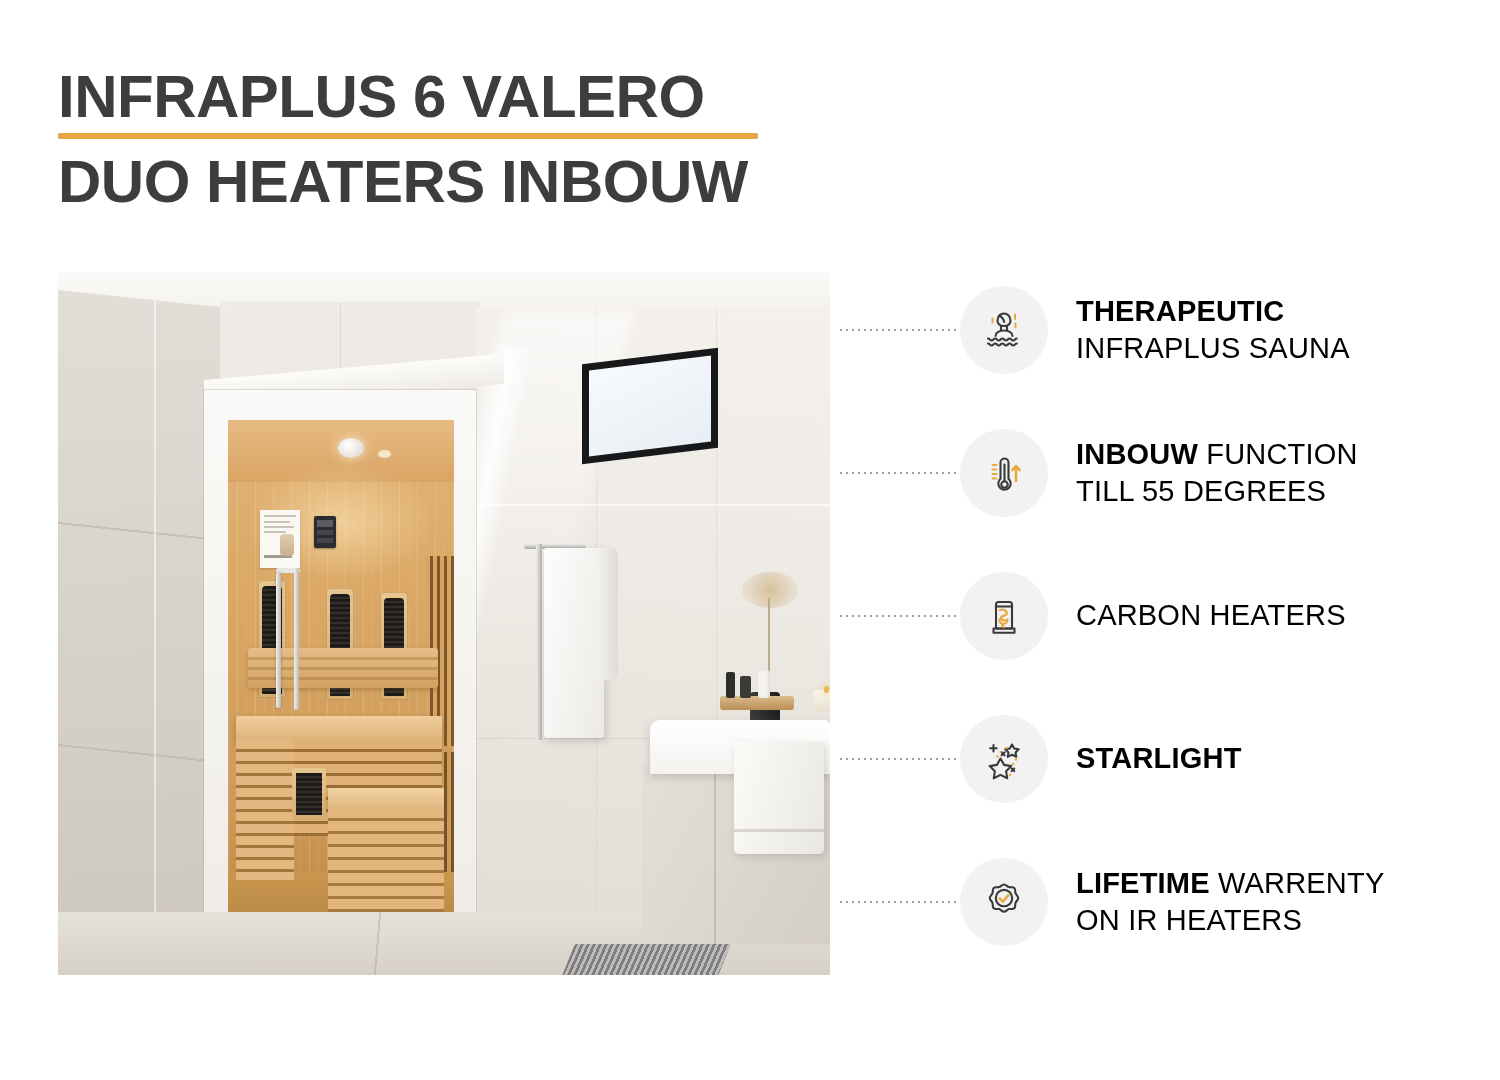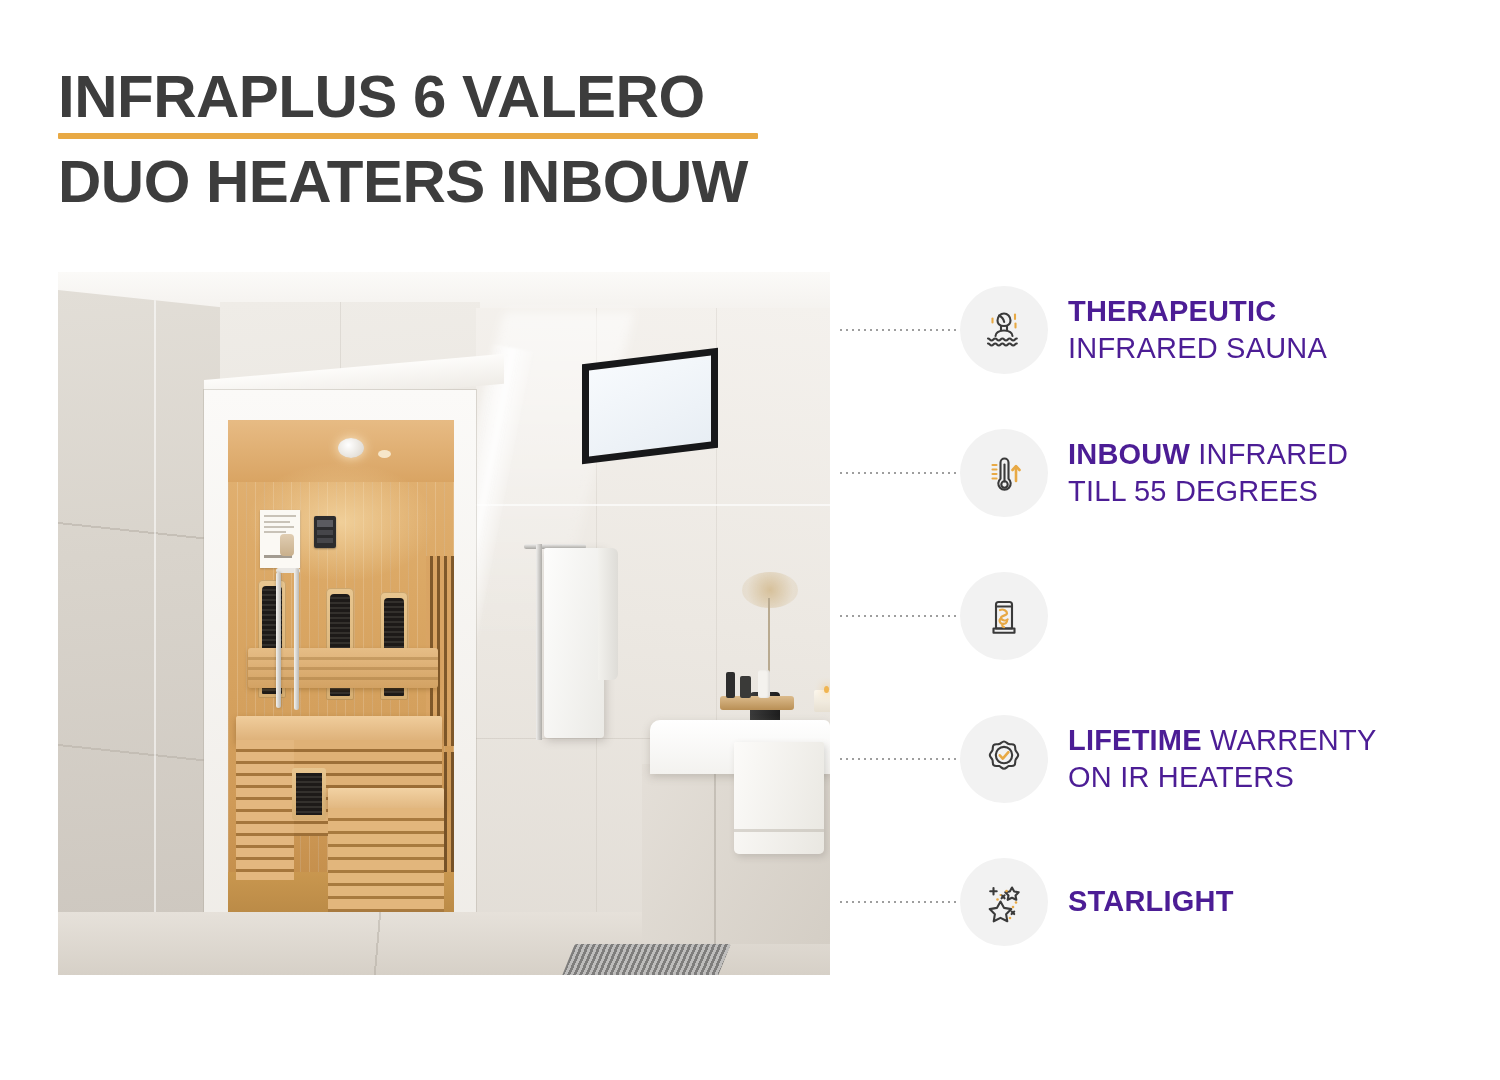--- a/index.html
+++ b/index.html
@@ -206,21 +206,21 @@
     background-image:radial-gradient(circle,#8d8d8d 1px,transparent 1.2px);
     background-size:6px 2px;background-repeat:repeat-x;
     opacity:.85;
   }
   .icon-circle{
     flex:0 0 88px;width:88px;height:88px;border-radius:50%;
     background:#f2f2f2;display:flex;align-items:center;justify-content:center;
     margin-left:4px;
   }
   .icon-circle svg{display:block;}
-  .feat-text{margin-left:20px;color:#4c1d95;}
+  .feat-text{margin-left:28px;color:#000000;}
   .feat-text .l1{font-size:29px;line-height:1.26;letter-spacing:.2px;white-space:nowrap;font-weight:400;}
   .feat-text .l2{font-size:29px;line-height:1.26;letter-spacing:.2px;white-space:nowrap;font-weight:400;}
   .feat-text .bold{font-weight:bold;}
 </style>
 </head>
 <body>
 
 <div class="page">
 
   <div class="title-block">
@@ -340,75 +340,61 @@
           <path d="M16.5 31c0-3 3.2-5.5 8.5-5.5S33.5 28 33.5 31"></path>
           <path d="M9 33.5c1.8 0 1.8 2 3.6 2s1.8-2 3.6-2 1.8 2 3.6 2 1.8-2 3.6-2 1.8 2 3.6 2 1.8-2 3.6-2 1.8 2 3.6 2 1.8-2 3.6-2"></path>
           <path d="M9 38.5c1.8 0 1.8 2 3.6 2s1.8-2 3.6-2 1.8 2 3.6 2 1.8-2 3.6-2 1.8 2 3.6 2 1.8-2 3.6-2 1.8 2 3.6 2 1.8-2 3.6-2"></path>
           <path d="M13.5 13.5v4" stroke="#e8a944"></path>
           <path d="M36 9.5v4.5" stroke="#e8a944"></path>
           <path d="M36.5 18.5v4" stroke="#e8a944"></path>
         </svg>
       </div>
       <div class="feat-text">
         <div class="l1"><span class="bold">THERAPEUTIC</span><span></span></div>
-        <div class="l2">INFRARED SAUNA</div>
+        <div class="l2">INFRAPLUS SAUNA</div>
       </div>
     </div>
 
     <div class="feature">
       <div class="dots"></div>
       <div class="icon-circle">
         <svg width="50" height="50" viewBox="0 0 50 50" fill="none" stroke="#3a3a3a" stroke-width="2.1" stroke-linecap="round" stroke-linejoin="round">
           <path d="M25.5 10.5c-2.2 0-4 1.8-4 4v16.2a6.2 6.2 0 1 0 8 0V14.5c0-2.2-1.8-4-4-4z"></path>
           <circle cx="25.5" cy="36.5" r="3.2"></circle>
           <path d="M25.5 16.5v17"></path>
           <path d="M13.5 17h4" stroke="#e8a944"></path>
           <path d="M13.5 21.5h4" stroke="#e8a944"></path>
           <path d="M13.5 26h4" stroke="#e8a944"></path>
           <path d="M13.5 30.5h4" stroke="#e8a944"></path>
           <path d="M37 33V18.5" stroke="#e8a944" stroke-width="2.6"></path>
           <path d="M33.5 22 37 18.2 40.5 22" stroke="#e8a944" stroke-width="2.6"></path>
         </svg>
       </div>
       <div class="feat-text">
-        <div class="l1"><span class="bold">INBOUW</span><span> INFRARED</span></div>
+        <div class="l1"><span class="bold">INBOUW</span><span> FUNCTION</span></div>
         <div class="l2">TILL 55 DEGREES</div>
       </div>
     </div>
 
     <div class="feature">
       <div class="dots"></div>
       <div class="icon-circle">
         <svg width="50" height="50" viewBox="0 0 50 50" fill="none" stroke="#3a3a3a" stroke-width="2.1" stroke-linecap="round" stroke-linejoin="round">
           <path d="M17 13.5c0-1.4 1.2-2.5 2.6-2.5h10.8c1.4 0 2.6 1.1 2.6 2.5v24H17v-24z"></path>
           <path d="M17 15.5h16"></path>
           <path d="M14.5 37.5h21v4.2h-21z"></path>
           <g stroke="#e8a944" stroke-width="2.2">
             <path d="M21 19c3.5-1.6 7 1.2 7 3.2 0 2.6-6 2.2-6 4.6 0 2.2 4.6 3.8 6.6 1.6"></path>
             <path d="M22 27.5c-2.6 1.5-1.2 5 1.4 5.4 2.6.4 5-1.4 4.6-3.4"></path>
             <path d="M24 32.8c-1.4 1.2-.8 3 1 3.3"></path>
           </g>
         </svg>
       </div>
       <div class="feat-text">
-      </div>
-    </div>
-
-    <div class="feature">
-      <div class="dots"></div>
-      <div class="icon-circle">
-        <svg width="50" height="50" viewBox="0 0 50 50" fill="none" stroke="#3a3a3a" stroke-width="2.1" stroke-linecap="round" stroke-linejoin="round">
-          <path d="M25 7.5c1.9 0 3.2 2.1 4.9 2.6 1.8.5 4-.5 5.4.8 1.4 1.3.6 3.6 1.2 5.3.6 1.7 2.7 3 2.7 4.9s-2.1 3.2-2.7 4.9c-.6 1.7.2 4-1.2 5.3-1.4 1.3-3.6.3-5.4.8-1.7.5-3 2.6-4.9 2.6s-3.2-2.1-4.9-2.6c-1.8-.5-4 .5-5.4-.8-1.4-1.3-.6-3.6-1.2-5.3-.6-1.7-2.7-3-2.7-4.9s2.1-3.2 2.7-4.9c.6-1.7-.2-4 1.2-5.3 1.4-1.3 3.6-.3 5.4-.8 1.7-.5 3-2.6 4.9-2.6z"></path>
-          <circle cx="25" cy="21.1" r="8.2"></circle>
-          <path d="M20.8 21.3l3 3.3 5.6-6.4" stroke="#e8a944" stroke-width="2.6"></path>
-        </svg>
-      </div>
-      <div class="feat-text">
-        <div class="l1"><span class="bold">LIFETIME</span><span> WARRENTY</span></div>
-        <div class="l2">ON IR HEATERS</div>
+        <div class="l2">CARBON HEATERS</div>
       </div>
     </div>
 
     <div class="feature">
       <div class="dots"></div>
       <div class="icon-circle">
         <svg width="50" height="50" viewBox="0 0 50 50" fill="none" stroke="#3a3a3a" stroke-width="2.1" stroke-linecap="round" stroke-linejoin="round">
           <path d="M21.5 24.5l3.6 6.4 7.2 1.2-5.2 5.1 1.2 7.1-6.8-3.4-6.8 3.4 1.2-7.1-5.2-5.1 7.2-1.2z"></path>
           <path d="M33 10.5l2.2 4 4.5.7-3.2 3.2.8 4.4-4.3-2.1-4.3 2.1.8-4.4-3.2-3.2 4.5-.7z"></path>
           <path d="M14.5 11v6.5"></path>
@@ -426,14 +412,29 @@
             <circle cx="21.5" cy="18" r="1.1"></circle>
           </g>
         </svg>
       </div>
       <div class="feat-text">
         <div class="l1"><span class="bold">STARLIGHT</span><span></span></div>
         <div class="l2"></div>
       </div>
     </div>
 
+    <div class="feature">
+      <div class="dots"></div>
+      <div class="icon-circle">
+        <svg width="50" height="50" viewBox="0 0 50 50" fill="none" stroke="#3a3a3a" stroke-width="2.1" stroke-linecap="round" stroke-linejoin="round">
+          <path d="M25 7.5c1.9 0 3.2 2.1 4.9 2.6 1.8.5 4-.5 5.4.8 1.4 1.3.6 3.6 1.2 5.3.6 1.7 2.7 3 2.7 4.9s-2.1 3.2-2.7 4.9c-.6 1.7.2 4-1.2 5.3-1.4 1.3-3.6.3-5.4.8-1.7.5-3 2.6-4.9 2.6s-3.2-2.1-4.9-2.6c-1.8-.5-4 .5-5.4-.8-1.4-1.3-.6-3.6-1.2-5.3-.6-1.7-2.7-3-2.7-4.9s2.1-3.2 2.7-4.9c.6-1.7-.2-4 1.2-5.3 1.4-1.3 3.6-.3 5.4-.8 1.7-.5 3-2.6 4.9-2.6z"></path>
+          <circle cx="25" cy="21.1" r="8.2"></circle>
+          <path d="M20.8 21.3l3 3.3 5.6-6.4" stroke="#e8a944" stroke-width="2.6"></path>
+        </svg>
+      </div>
+      <div class="feat-text">
+        <div class="l1"><span class="bold">LIFETIME</span><span> WARRENTY</span></div>
+        <div class="l2">ON IR HEATERS</div>
+      </div>
+    </div>
+
   </div>
 </div>
 
 </body></html>

